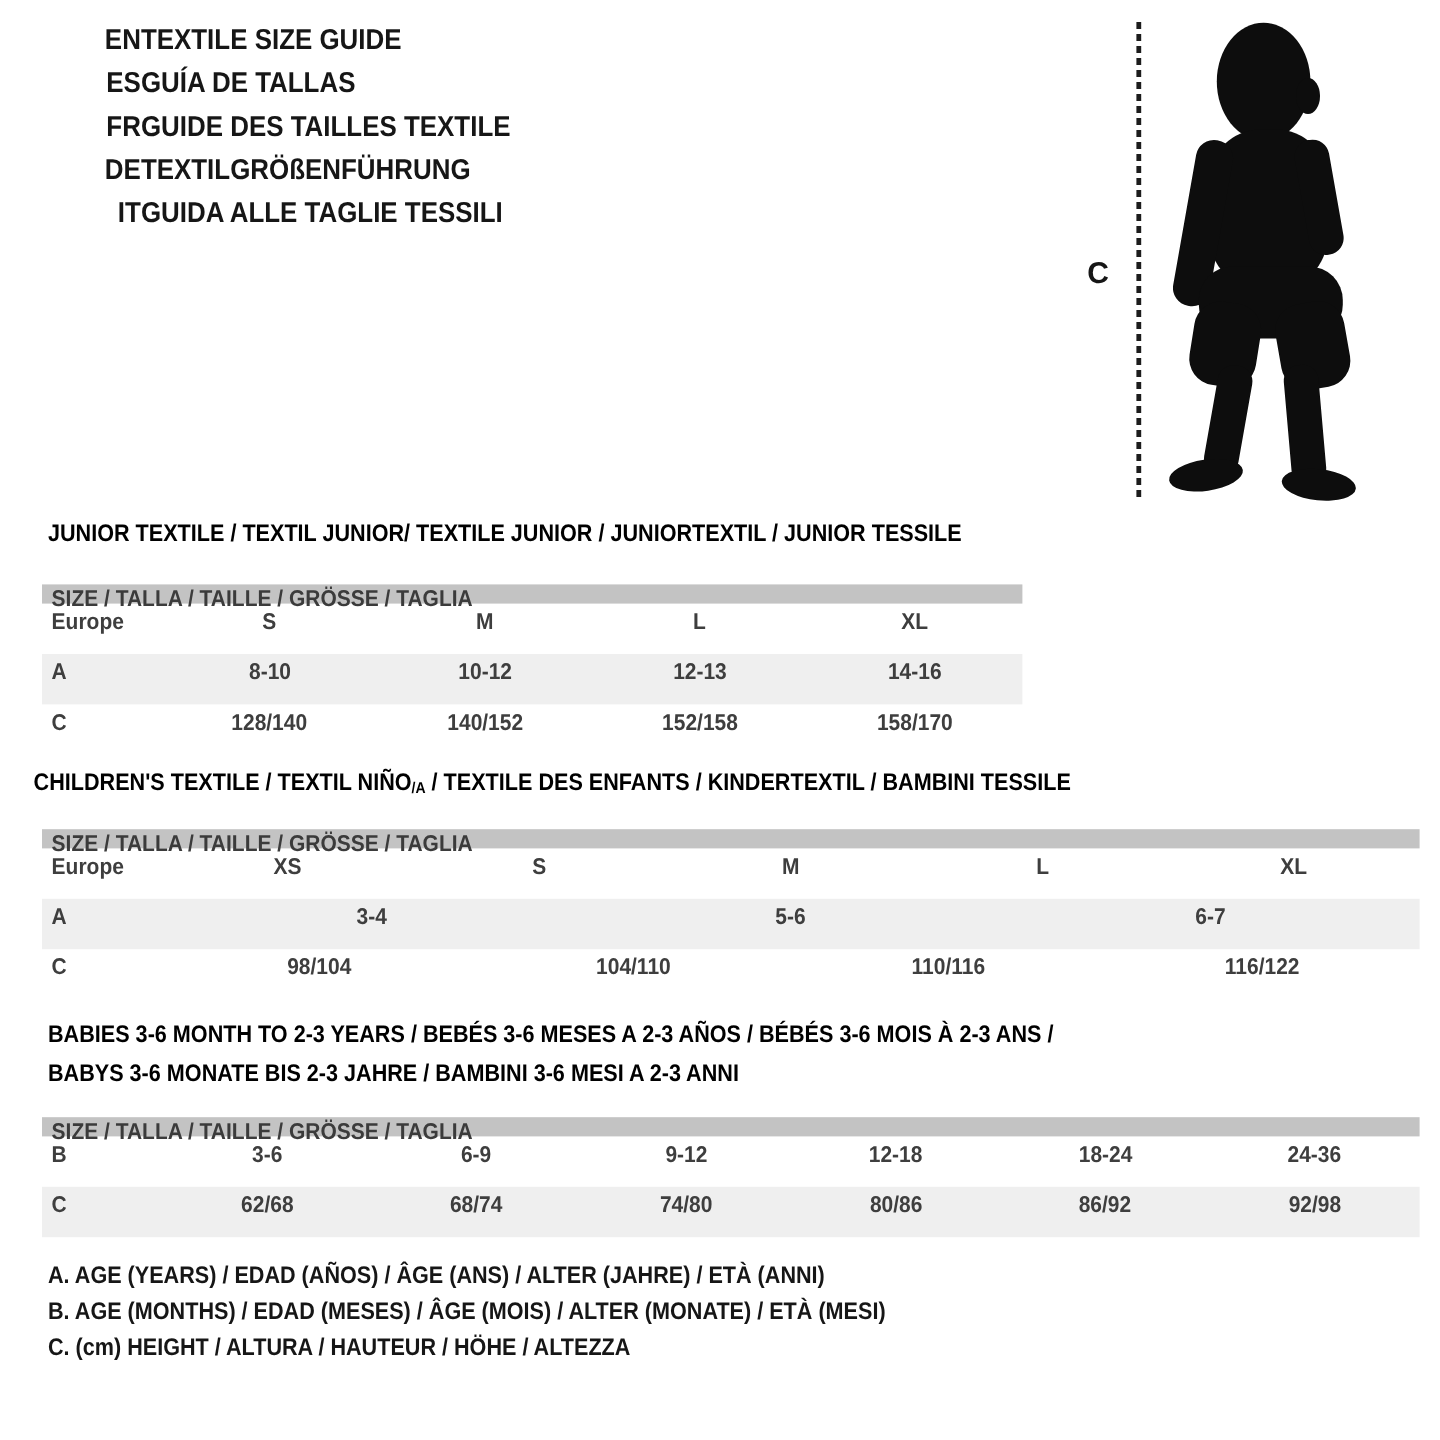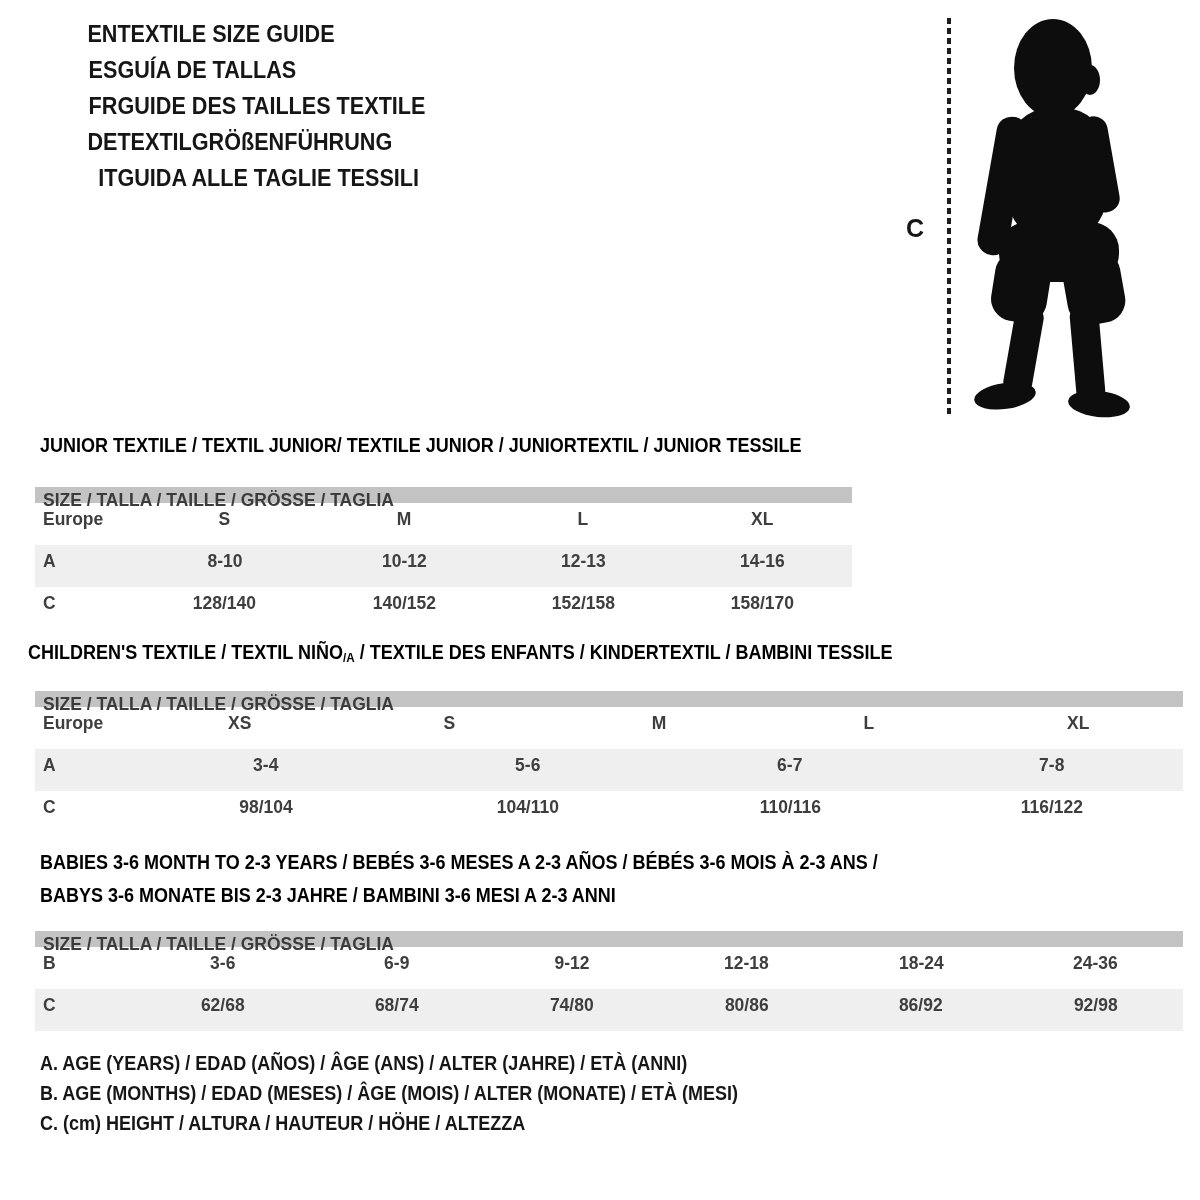--- a/index.html
+++ b/index.html
@@ -130,21 +130,20 @@
     <div class="tcell"><span>S</span></div>
     <div class="tcell"><span>M</span></div>
     <div class="tcell"><span>L</span></div>
     <div class="tcell"><span>XL</span></div>
   </div>
   <div class="trow row-alt">
     <div class="tlabel"><span>A</span></div>
     <div class="tcell"><span>3-4</span></div>
     <div class="tcell"><span>5-6</span></div>
     <div class="tcell"><span>6-7</span></div>
-    <div class="tcell"><span>7-8</span></div>
   </div>
   <div class="trow">
     <div class="tlabel"><span>C</span></div>
     <div class="tcell"><span>98/104</span></div>
     <div class="tcell"><span>104/110</span></div>
     <div class="tcell"><span>110/116</span></div>
     <div class="tcell"><span>116/122</span></div>
   </div>
 </div>
 

